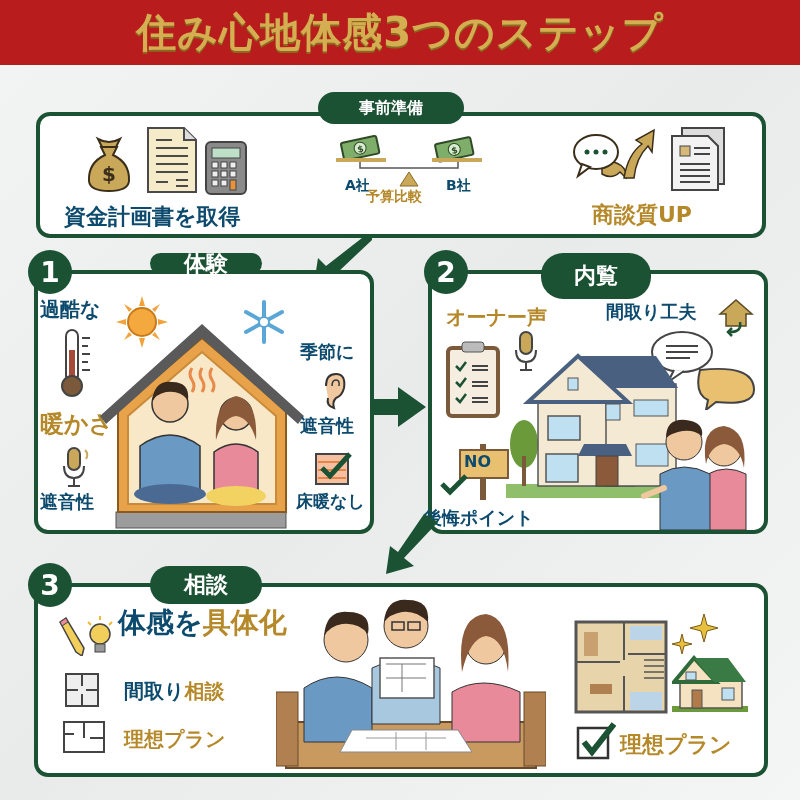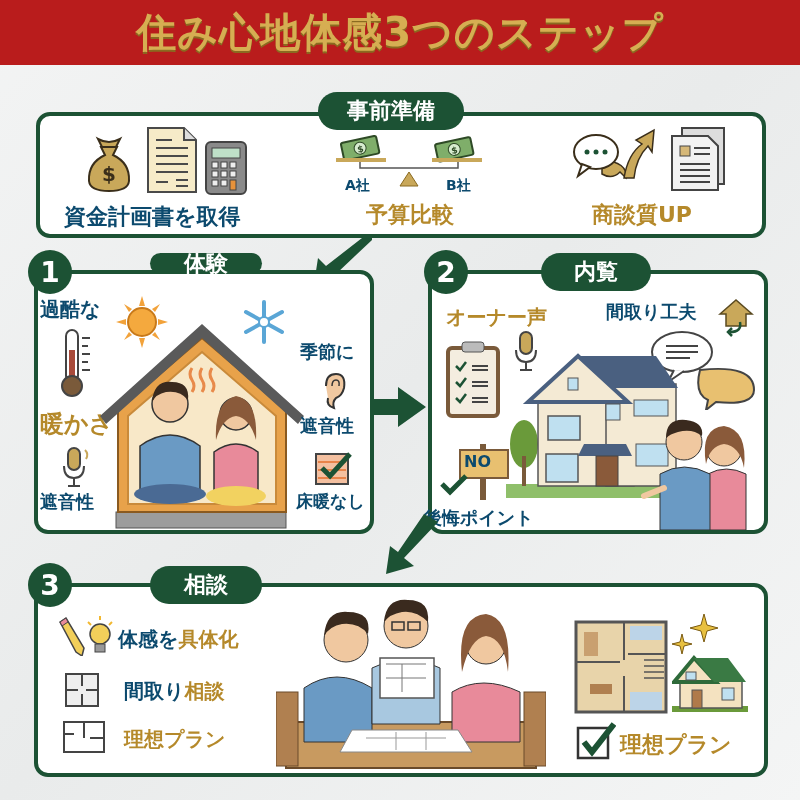--- a/index.html
+++ b/index.html
@@ -16,21 +16,21 @@
 .ic{position:absolute}
 </style>
 </head>
 <body>
 
 <div class="hdr">
   <h1>住み心地体感3つのステップ</h1>
 </div>
 
 <div class="box" style="left:36px;top:112px;width:730px;height:126px"></div>
-<div class="pill" style="left:318px;top:92px;width:146px;height:38px;font-size:22px">事前準備</div>
+<div class="pill" style="left:318px;top:92px;width:146px;height:32px;font-size:16px">事前準備</div>
 
 <svg class="ic" style="left:86px;top:133px" width="46" height="60" viewBox="0 0 46 60">
   <path d="M15 14 L31 14 L27 22 Q44 30 43 48 Q42 58 23 58 Q4 58 3 48 Q2 30 19 22 Z" fill="#c9a85a" stroke="#3a2e1a" stroke-width="2"></path>
   <path d="M12 6 Q23 12 34 6 L30 14 L16 14 Z" fill="#c9a85a" stroke="#3a2e1a" stroke-width="2"></path>
   <text x="23" y="48" font-size="20" font-weight="bold" text-anchor="middle" fill="#3a2e1a">$</text>
 </svg>
 <svg class="ic" style="left:146px;top:126px" width="52" height="68" viewBox="0 0 52 68">
   <path d="M2 2 L38 2 L50 14 L50 66 L2 66 Z" fill="#f6ebc8" stroke="#4a4a4a" stroke-width="2"></path>
   <path d="M38 2 L38 14 L50 14" fill="#ddd" stroke="#4a4a4a" stroke-width="2"></path>
   <g stroke="#4a4a4a" stroke-width="2">
@@ -72,21 +72,21 @@
       <rect x="100" y="6" width="36" height="18" rx="2" fill="#7fae6a" stroke="#2e4a26" stroke-width="2"></rect>
       <circle cx="118" cy="15" r="6" fill="#d8ecd0" stroke="#2e4a26"></circle>
       <text x="118" y="19" font-size="9" text-anchor="middle" font-weight="bold" fill="#2e4a26">$</text>
     </g>
   <rect x="96" y="24" width="50" height="4" fill="#c9a85a"></rect>
   <path d="M24 28 L24 34 L122 34 L122 28" fill="none" stroke="#555" stroke-width="1.5"></path>
   <path d="M73 38 L82 52 L64 52 Z" fill="#c9a85a" stroke="#8a6a20"></path>
 </svg>
 <div class="lbl dark" style="left:345px;top:177px;font-size:14px">A社</div>
 <div class="lbl dark" style="left:446px;top:177px;font-size:14px">B社</div>
-<div class="lbl gold" style="left:366px;top:200px;font-size:22px">予算比較</div>
+<div class="lbl gold" style="left:366px;top:188px;font-size:14px">予算比較</div>
 
 <svg class="ic" style="left:572px;top:130px" width="60" height="56" viewBox="0 0 60 56">
   <path d="M30 30 Q56 32 54 48 L48 42 Q40 50 30 44 Z" fill="#c9a85a" stroke="#3a2e1a" stroke-width="1.5"></path>
   <ellipse cx="24" cy="22" rx="22" ry="17" fill="#fff" stroke="#3a2e1a" stroke-width="2"></ellipse>
   <path d="M10 34 L6 46 L18 37 Z" fill="#fff" stroke="#3a2e1a" stroke-width="2"></path>
   <circle cx="15" cy="22" r="2.5" fill="#1c5234"></circle>
     <circle cx="24" cy="22" r="2.5" fill="#1c5234"></circle>
     <circle cx="33" cy="22" r="2.5" fill="#1c5234"></circle>
 </svg>
 <svg class="ic" style="left:620px;top:124px" width="40" height="56" viewBox="0 0 40 56">
@@ -198,21 +198,21 @@
 </svg>
 <div class="lbl dark" style="left:296px;top:490px;font-size:17px">床暖なし</div>
 
 <svg class="ic" style="left:372px;top:385px" width="56" height="44" viewBox="0 0 56 44">
   <path d="M2 14 L26 14 L26 2 L54 22 L26 42 L26 30 L2 30 Z" fill="#1c5234"></path>
 </svg>
 
 <div class="box" style="left:428px;top:270px;width:340px;height:264px"></div>
 <div class="line" style="left:450px;top:270px;width:100px"></div>
 <div class="num" style="left:424px;top:250px">2</div>
-<div class="pill" style="left:541px;top:253px;width:110px;height:38px;font-size:22px">内覧</div>
+<div class="pill" style="left:541px;top:253px;width:110px;height:46px;font-size:22px">内覧</div>
 
 <div class="lbl gold" style="left:446px;top:304px;font-size:20px">オーナー声</div>
 <div class="lbl dark" style="left:606px;top:300px;font-size:18px">間取り工夫</div>
 <svg class="ic" style="left:718px;top:298px" width="36" height="40" viewBox="0 0 36 40">
   <path d="M2 16 L18 2 L34 16 L28 16 L28 28 L8 28 L8 16 Z" fill="#c9a85a" stroke="#5a4a20" stroke-width="1.5"></path>
   <path d="M22 24 Q24 34 12 34" fill="none" stroke="#1c5234" stroke-width="2.5"></path>
     <path d="M14 30 L10 34 L14 38" fill="none" stroke="#1c5234" stroke-width="2.5"></path>
 </svg>
 
 <svg class="ic" style="left:444px;top:340px" width="60" height="80" viewBox="0 0 60 80">
@@ -297,21 +297,21 @@
   <path d="M4 6 L10 2 L28 32 L26 40 L20 36 Z" fill="#f2cf5a" stroke="#444" stroke-width="1.5"></path>
   <path d="M4 6 L10 2 L12 6 L6 10 Z" fill="#e88a9a" stroke="#444"></path>
   <circle cx="44" cy="18" r="10" fill="#f2cf5a" stroke="#444" stroke-width="1.5"></circle>
   <rect x="39" y="28" width="10" height="8" fill="#999" stroke="#444"></rect>
   <g stroke="#f2b830" stroke-width="2">
       <line x1="44" y1="0" x2="44" y2="4"></line>
       <line x1="32" y1="6" x2="35" y2="9"></line>
       <line x1="56" y1="6" x2="53" y2="9"></line>
     </g>
 </svg>
-<div class="lbl" style="left:118px;top:626px;font-size:20px">
+<div class="lbl" style="left:118px;top:604px;font-size:28px">
   <span class="dark">体感を</span><span class="gold">具体化</span>
 </div>
 <svg class="ic" style="left:64px;top:672px" width="36" height="36" viewBox="0 0 36 36">
   <rect x="2" y="2" width="32" height="32" fill="#eee" stroke="#444" stroke-width="2"></rect>
   <g stroke="#444" stroke-width="2">
       <line x1="18" y1="2" x2="18" y2="14"></line>
       <line x1="2" y1="18" x2="14" y2="18"></line>
       <line x1="22" y1="18" x2="34" y2="18"></line>
       <line x1="18" y1="22" x2="18" y2="34"></line>
     </g>

